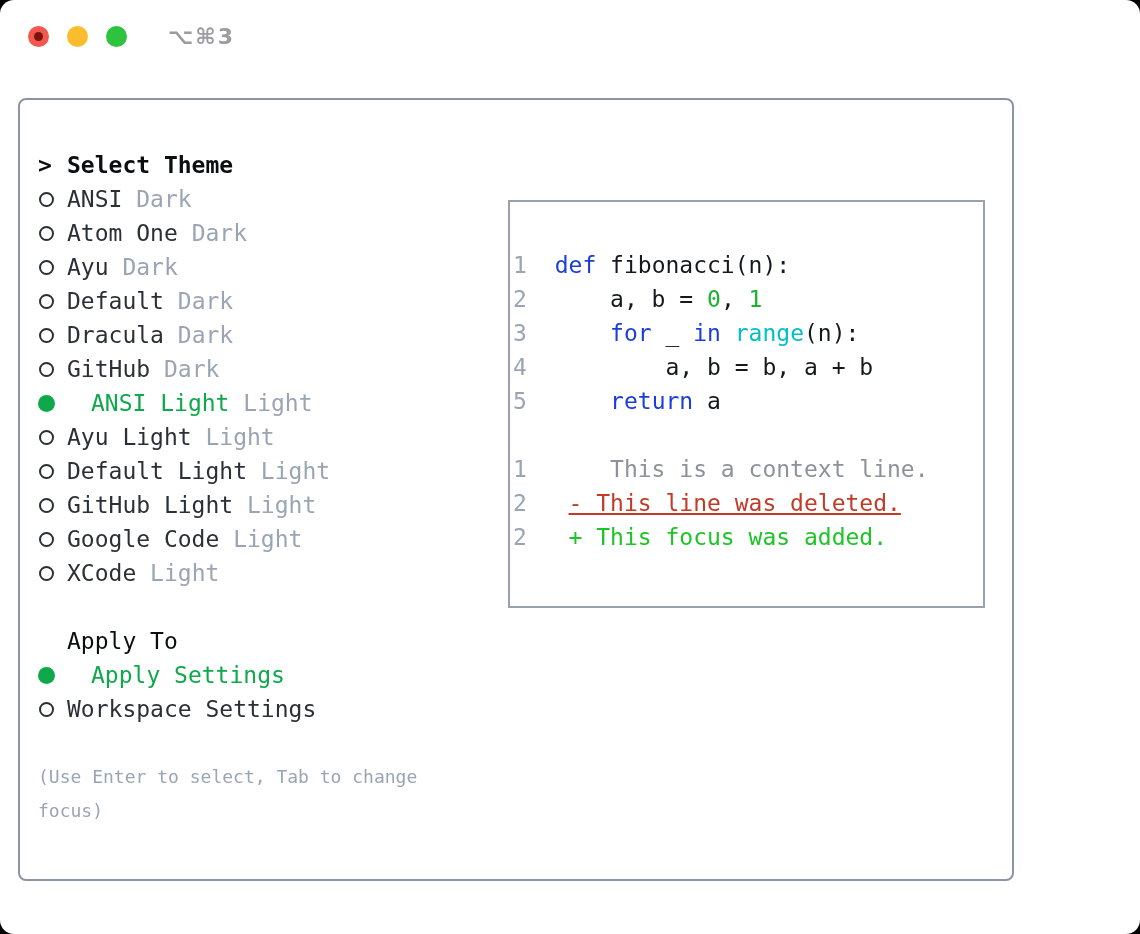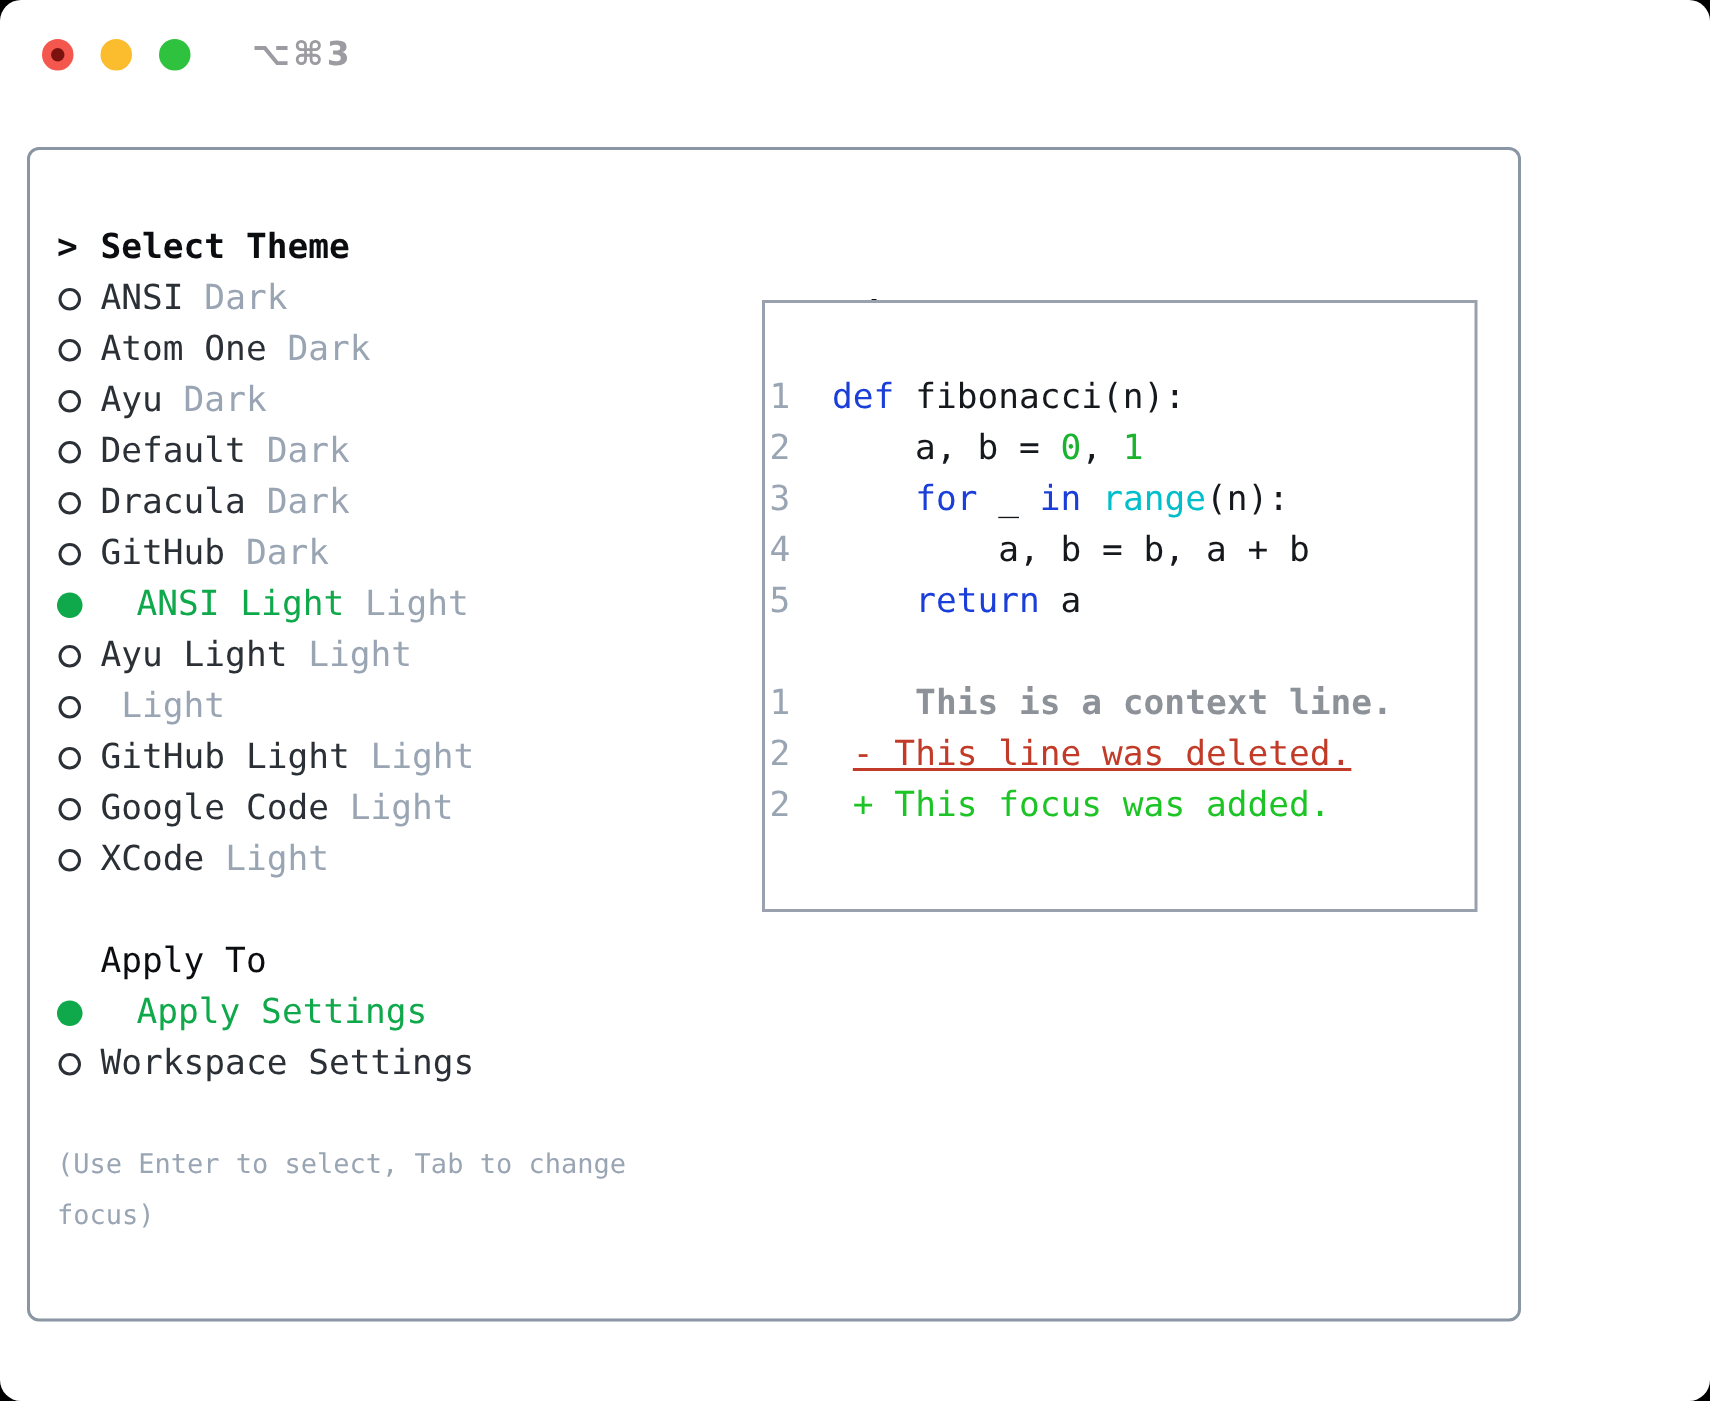--- a/index.html
+++ b/index.html
@@ -78,21 +78,21 @@
   }
   .code { position:absolute; left:3px; top:46px; font-size:23px; }
   .pline { height:34px; line-height:34px; display:flex; white-space:pre; }
   .ln { width:14px; flex:0 0 14px; color:var(--lnum); }
   .c-fg { color:var(--fg);text-align:right; }
   .c-kw { color:var(--kw); }
   .c-fn { color:var(--fn); }
   .c-num { color:var(--num); }
   .c-add { color:var(--add); }
   .c-del { color:var(--del);text-decoration:underline; }
-  .c-ctx { color:var(--ctx);font-weight:bold; }
+  .c-ctx { color:var(--ctx); }
 </style>
 </head>
 <body>
 
 <div class="window">
 
   <div class="lights">
     <span class="light red"></span>
     <span class="light yellow"></span>
     <span class="light green"></span>
@@ -108,21 +108,21 @@
       </div>
       <div id="theme-items">
           <div class="row"><span class="marker"><span class="radio"></span></span><span class="item-name">ANSI</span><span class="variant"> Dark</span></div>
           <div class="row"><span class="marker"><span class="radio"></span></span><span class="item-name">Atom One</span><span class="variant"> Dark</span></div>
           <div class="row"><span class="marker"><span class="radio"></span></span><span class="item-name">Ayu</span><span class="variant"> Dark</span></div>
           <div class="row"><span class="marker"><span class="radio"></span></span><span class="item-name">Default</span><span class="variant"> Dark</span></div>
           <div class="row"><span class="marker"><span class="radio"></span></span><span class="item-name">Dracula</span><span class="variant"> Dark</span></div>
           <div class="row"><span class="marker"><span class="radio"></span></span><span class="item-name">GitHub</span><span class="variant"> Dark</span></div>
           <div class="row"><span class="marker"><span class="radio sel"></span></span><span class="item-name sel">ANSI Light</span><span class="variant"> Light</span></div>
           <div class="row"><span class="marker"><span class="radio"></span></span><span class="item-name">Ayu Light</span><span class="variant"> Light</span></div>
-          <div class="row"><span class="marker"><span class="radio"></span></span><span class="variant"> Light</span></div>
+          <div class="row"><span class="marker"><span class="radio"></span></span><span class="item-name">Default Light</span><span class="variant"> Light</span></div>
           <div class="row"><span class="marker"><span class="radio"></span></span><span class="item-name">GitHub Light</span><span class="variant"> Light</span></div>
           <div class="row"><span class="marker"><span class="radio"></span></span><span class="item-name">Google Code</span><span class="variant"> Light</span></div>
           <div class="row"><span class="marker"><span class="radio"></span></span><span class="item-name">XCode</span><span class="variant"> Light</span></div>
         </div>
 
       <div class="blank-row"></div>
 
       <div class="row">
         <span class="marker"></span>
         <span class="subhdr">Apply To</span>

